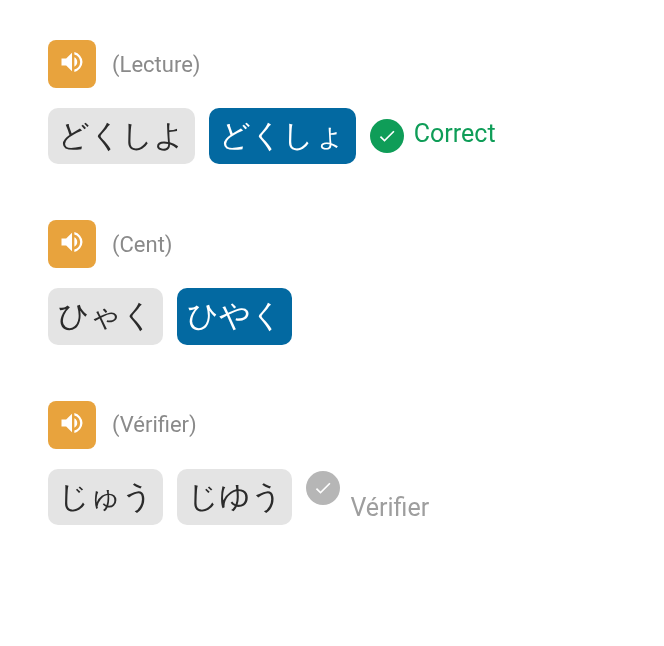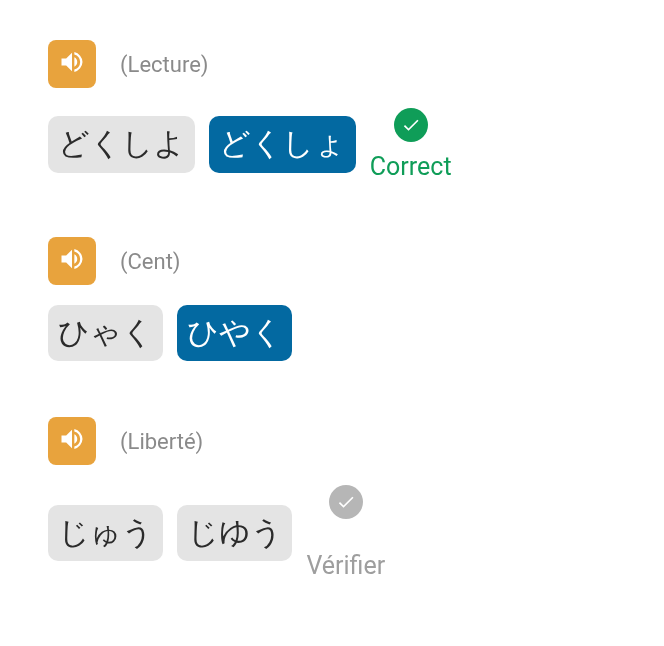--- a/index.html
+++ b/index.html
@@ -12,21 +12,21 @@
   }
   .question {
     margin-bottom: 56px;
   }
   .question:last-child {
     margin-bottom: 0;
   }
   .prompt-row {
     display: flex;
     align-items: center;
-    gap: 24px;
+    gap: 16px;
     margin-bottom: 20px;
   }
   .speaker-btn {
     width: 48px;
     height: 48px;
     background: #e8a33d;
     border-radius: 8px;
     display: flex;
     align-items: center;
     justify-content: center;
@@ -58,23 +58,22 @@
   .choice.unselected {
     background: #e4e4e4;
     color: #2b2b2b;
   }
   .choice.selected {
     background: #0369a1;
     color: #fff;
   }
   .status {
     display: flex;
-    align-items: center;
+    align-items: flex-start;
     gap: 10px;
-    flex-direction: column;
   }
   .status-icon {
     width: 34px;
     height: 34px;
     border-radius: 50%;
     display: flex;
     align-items: center;
     justify-content: center;
   }
   .status-icon svg {
@@ -139,21 +138,21 @@
 
 <div class="question">
   <div class="prompt-row">
     <div class="speaker-btn">
       <span>
         <svg viewBox="0 0 24 24">
             <path d="M3 9v6h4l5 5V4L7 9H3zm13.5 3a4.5 4.5 0 0 0-2.5-4v8a4.5 4.5 0 0 0 2.5-4zm-2.5-8.5v2.06A7 7 0 0 1 19 12a7 7 0 0 1-5 6.44v2.06A9 9 0 0 0 21 12a9 9 0 0 0-7-8.5z"></path>
           </svg>
       </span>
     </div>
-    <span class="prompt-label">(Liberté)</span>
+    <span class="prompt-label">(Vérifier)</span>
   </div>
   <div class="answer-row">
     <div class="choice unselected">じゅう</div>
     <div class="choice unselected">じゆう</div>
     <div class="status">
       <div class="status-icon neutral">
         <svg viewBox="0 0 24 24">
             <path d="M9 16.17 4.83 12l-1.42 1.41L9 19 21 7l-1.41-1.41z"></path>
           </svg>
       </div>

